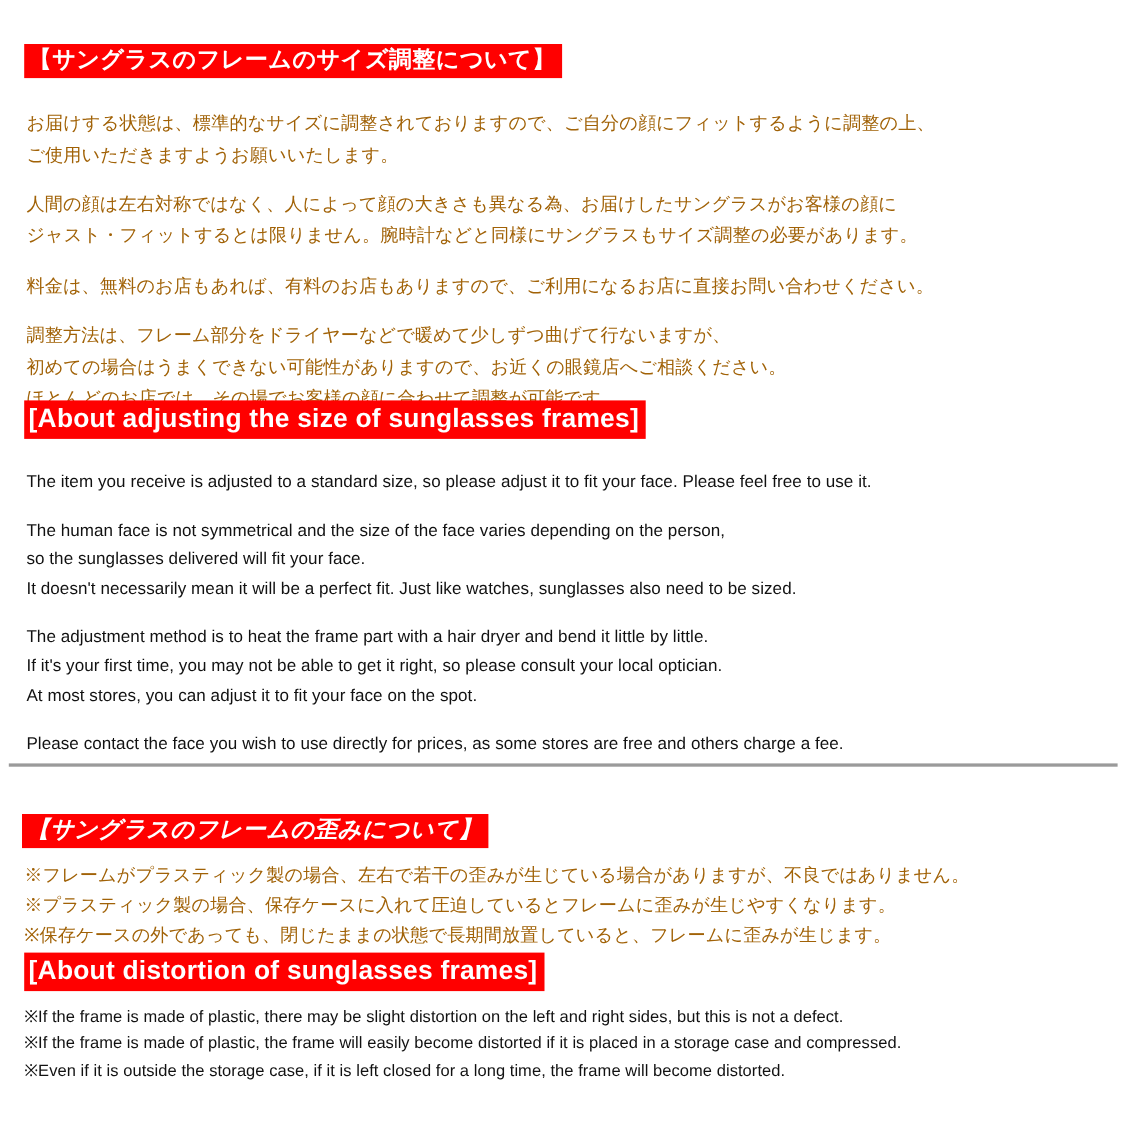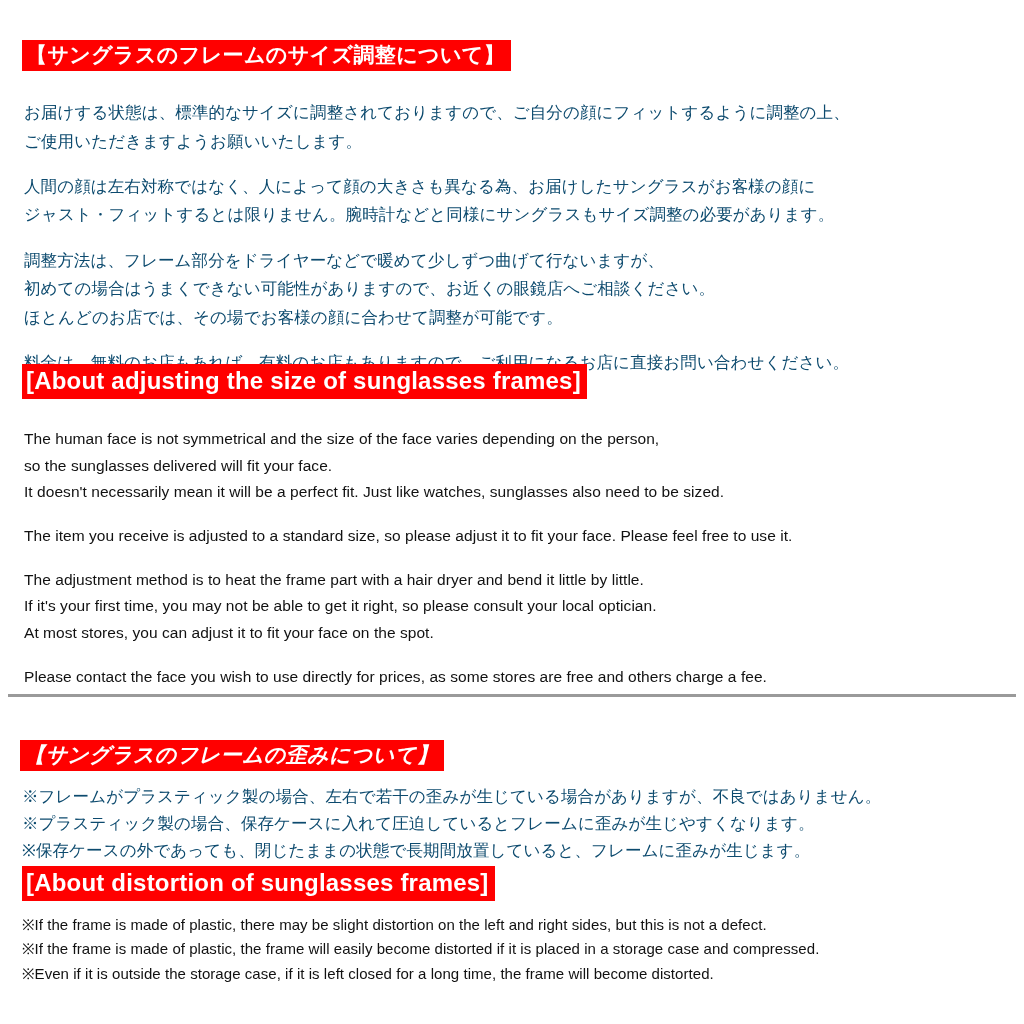--- a/index.html
+++ b/index.html
@@ -43,21 +43,22 @@
   .heading-en {
     font-size: 24px;
     letter-spacing: 0.2px;
   }
 
   .body-jp {
     font-size: 16.5px;
     line-height: 1.72;
     letter-spacing: 0.1px;
     white-space: pre-line;
-    color: #0c4a6e;
+    color: #a16207;
+    font-family: Liberation Serif, serif;
   }
   .body-en {
     font-size: 15.5px;
     line-height: 1.72;
     letter-spacing: 0.05px;
     white-space: pre-line;
     color: #111111;
   }
 
   .para {
@@ -145,34 +146,34 @@
 
 <div class="page">
 
   <div class="block-top-jp section">
     <div class="heading-jp">【サングラスのフレームのサイズ調整について】</div>
     <div class="body-wrap">
       <p class="body-jp para">お届けする状態は、標準的なサイズに調整されておりますので、ご自分の顔にフィットするように調整の上、
 ご使用いただきますようお願いいたします。</p>
       <p class="body-jp para">人間の顔は左右対称ではなく、人によって顔の大きさも異なる為、お届けしたサングラスがお客様の顔に
 ジャスト・フィットするとは限りません。腕時計などと同様にサングラスもサイズ調整の必要があります。</p>
+      <p class="body-jp para">料金は、無料のお店もあれば、有料のお店もありますので、ご利用になるお店に直接お問い合わせください。</p>
       <p class="body-jp para">調整方法は、フレーム部分をドライヤーなどで暖めて少しずつ曲げて行ないますが、
 初めての場合はうまくできない可能性がありますので、お近くの眼鏡店へご相談ください。
 ほとんどのお店では、その場でお客様の顔に合わせて調整が可能です。</p>
-      <p class="body-jp para">料金は、無料のお店もあれば、有料のお店もありますので、ご利用になるお店に直接お問い合わせください。</p>
     </div>
   </div>
 
   <div class="block-top-en section">
     <div class="heading-en">[About adjusting the size of sunglasses frames]</div>
     <div class="body-wrap">
+      <p class="body-en para">The item you receive is adjusted to a standard size, so please adjust it to fit your face. Please feel free to use it.</p>
       <p class="body-en para">The human face is not symmetrical and the size of the face varies depending on the person,
 so the sunglasses delivered will fit your face.
 It doesn't necessarily mean it will be a perfect fit. Just like watches, sunglasses also need to be sized.</p>
-      <p class="body-en para">The item you receive is adjusted to a standard size, so please adjust it to fit your face. Please feel free to use it.</p>
       <p class="body-en para">The adjustment method is to heat the frame part with a hair dryer and bend it little by little.
 If it's your first time, you may not be able to get it right, so please consult your local optician.
 At most stores, you can adjust it to fit your face on the spot.</p>
       <p class="body-en para">Please contact the face you wish to use directly for prices, as some stores are free and others charge a fee.</p>
     </div>
   </div>
 
   <div class="divider"></div>
 
   <div class="block-bottom-jp section">

